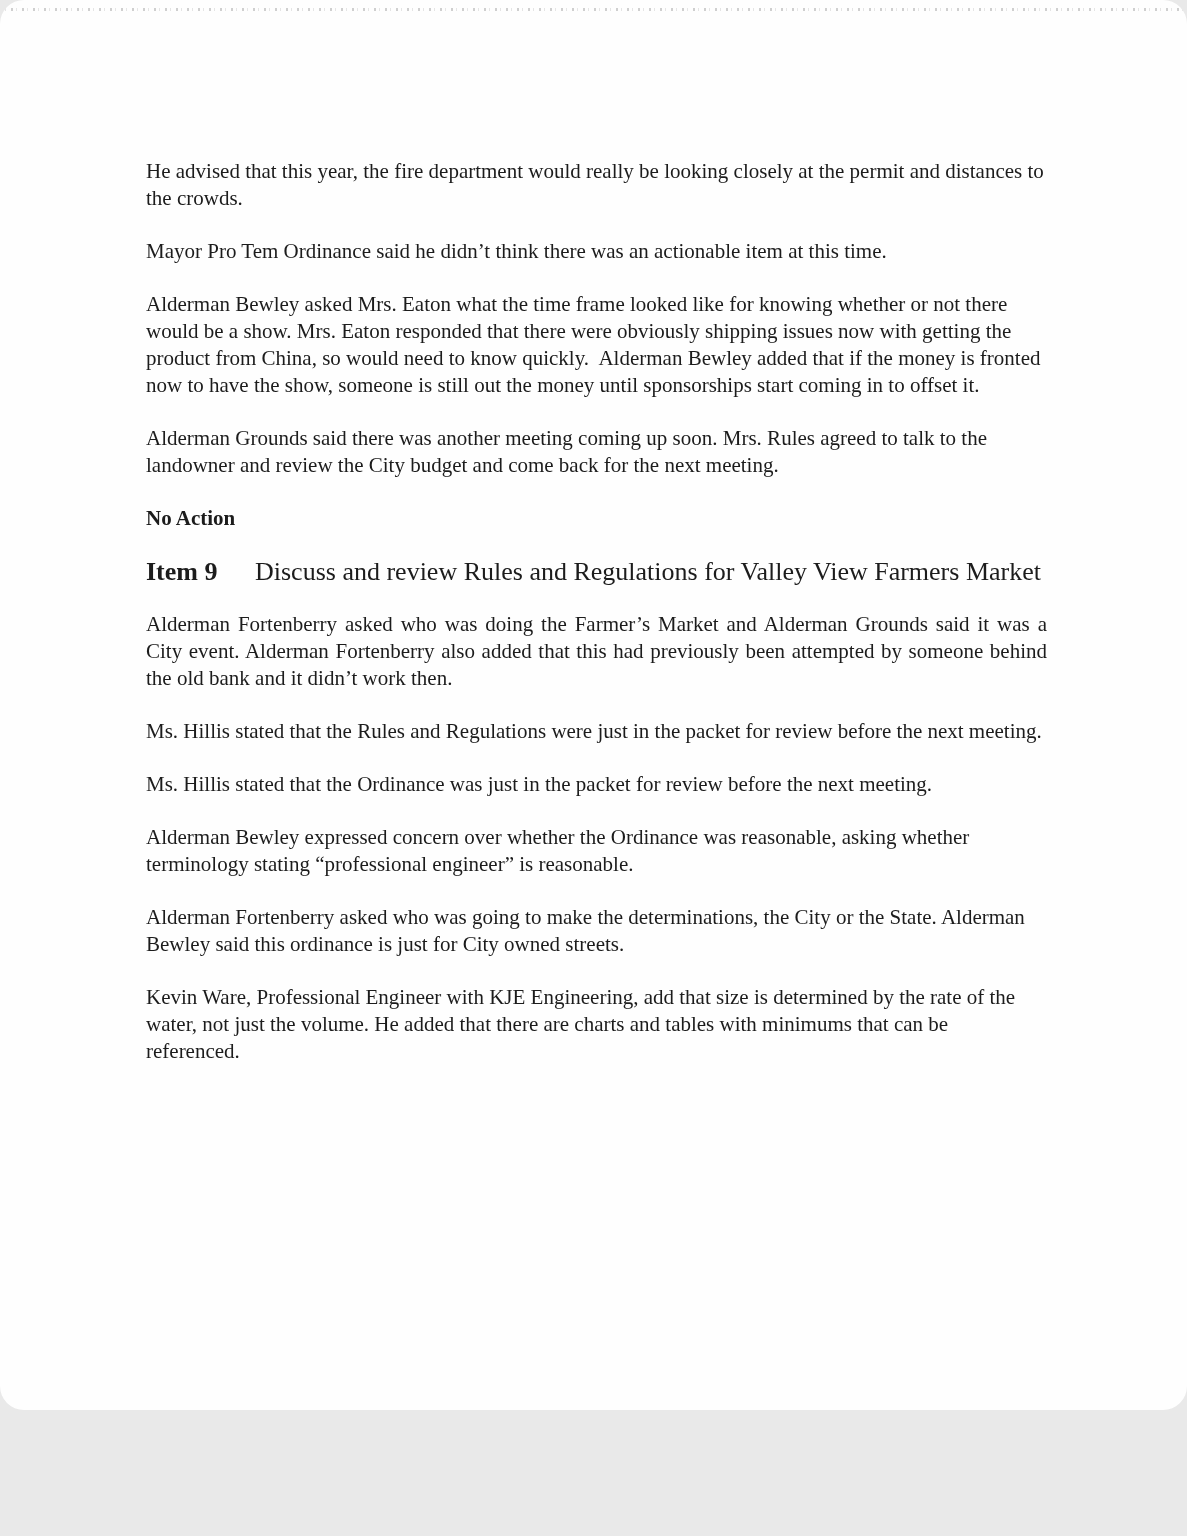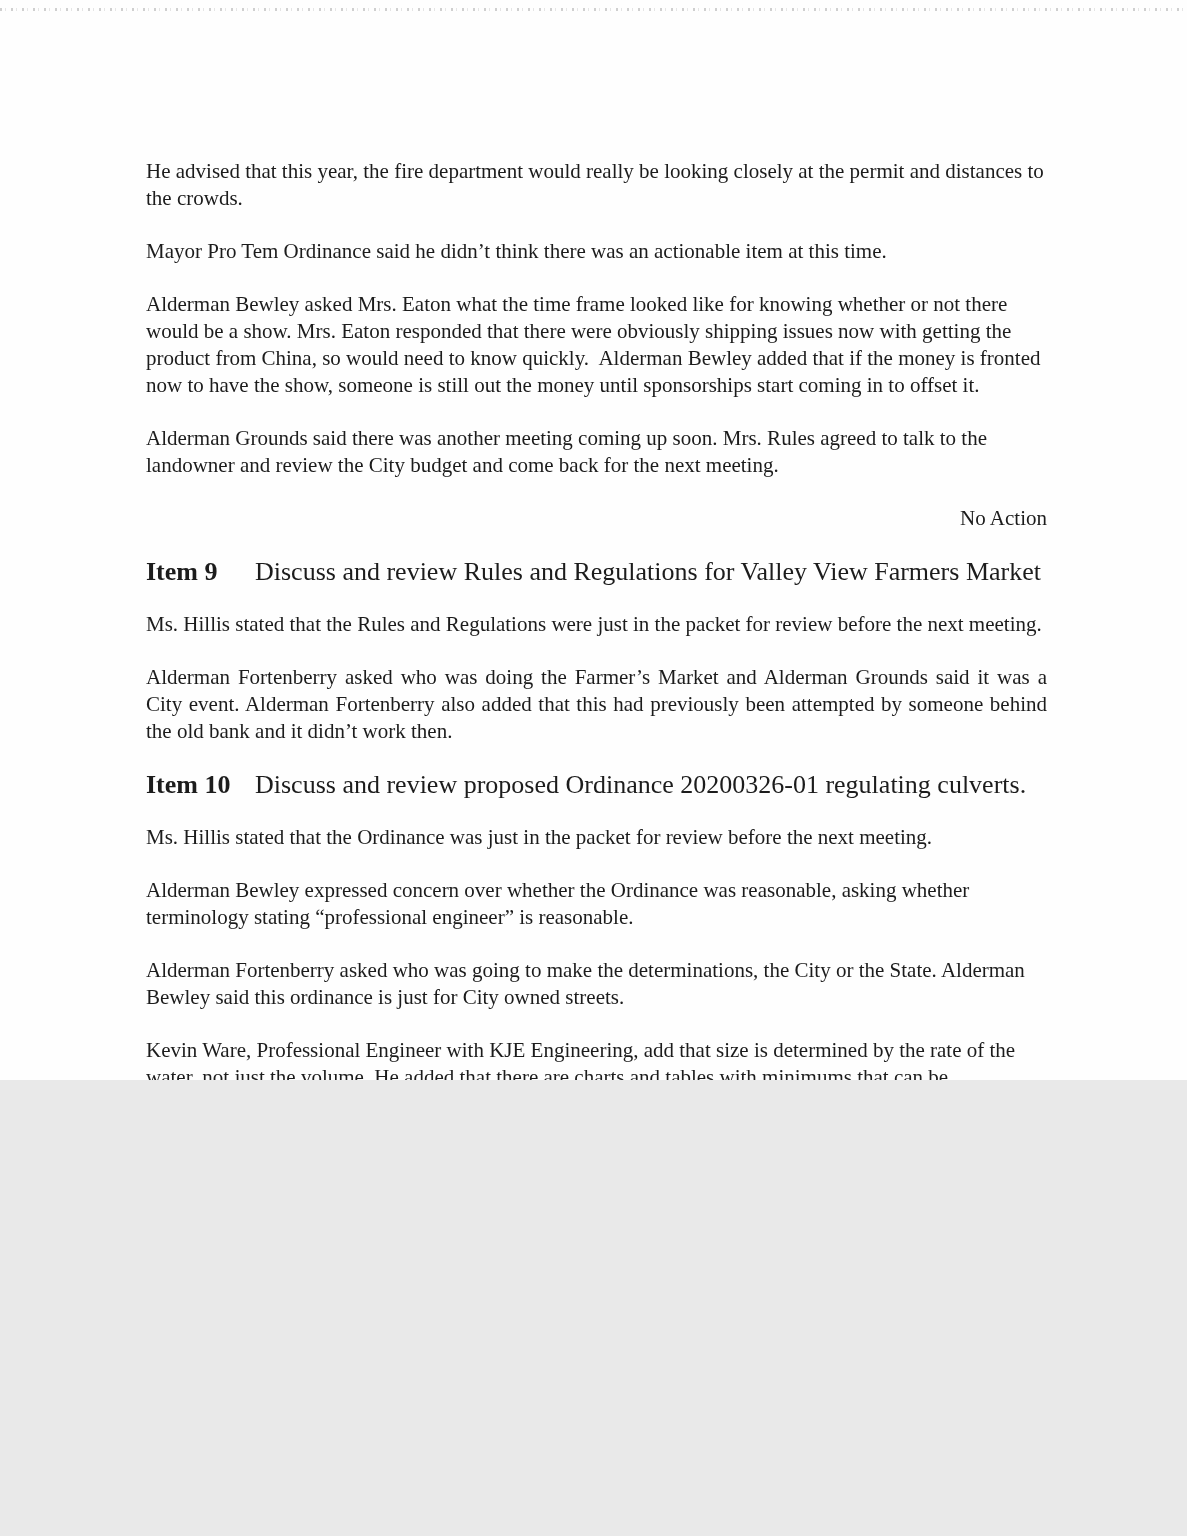--- a/index.html
+++ b/index.html
@@ -1,24 +1,25 @@
 <!DOCTYPE html>
 <html><head>
 <meta charset="utf-8">
 <style>
   html, body { margin: 0; padding: 0; background: #e9e9e9; }
   .page {
     position: relative;
     width: 1187px;
-    height: 1080px;
+    height: 1410px;
     margin: 0 auto;
     background: #fefefe;
     overflow: hidden;
     font-family: "Liberation Serif", "DejaVu Serif", serif;
     color: #1c1c1c;
+    border-radius: 24px;
   }
   .scan-noise {
     position: absolute;
     top: 8px; left: 0;
     width: 100%; height: 3px;
     background: repeating-linear-gradient(
       90deg,
       rgba(150,150,150,0.45) 0 2px,
       rgba(255,255,255,0) 2px 5px,
       rgba(170,170,170,0.3) 5px 6px,
@@ -36,22 +37,21 @@
     font-size: 21px;
     line-height: 27px;
     white-space: pre-wrap;
     text-align: left;
   }
   .para.justified { text-align: justify; }
   .action-heading {
     margin: 0 0 26px 0;
     font-size: 21px;
     line-height: 27px;
-    font-weight: normal;
-    text-align: right;
+    font-weight: bold;
   }
   .item-row {
     margin: 0 0 26px 0;
     font-size: 26px;
     line-height: 27px;
   }
   .item-label {
     display: inline-block;
     min-width: 109px;
     font-weight: bold;
@@ -72,29 +72,26 @@
     <p class="para">Alderman Bewley asked Mrs. Eaton what the time frame looked like for knowing whether or not there would be a show. Mrs. Eaton responded that there were obviously shipping issues now with getting the product from China, so would need to know quickly.  Alderman Bewley added that if the money is fronted now to have the show, someone is still out the money until sponsorships start coming in to offset it.</p>
 
     <p class="para">Alderman Grounds said there was another meeting coming up soon. Mrs. Rules agreed to talk to the landowner and review the City budget and come back for the next meeting.</p>
 
     <p class="action-heading">No Action</p>
 
     <p class="item-row">
       <span class="item-label">Item 9</span><span>Discuss and review Rules and Regulations for Valley View Farmers Market</span>
     </p>
 
+    <p class="para justified">Alderman Fortenberry asked who was doing the Farmer’s Market and Alderman Grounds said it was a City event. Alderman Fortenberry also added that this had previously been attempted by someone behind the old bank and it didn’t work then.</p>
+
     <p class="para justified">Ms. Hillis stated that the Rules and Regulations were just in the packet for review before the next meeting.</p>
-
-    <p class="para justified">Alderman Fortenberry asked who was doing the Farmer’s Market and Alderman Grounds said it was a City event. Alderman Fortenberry also added that this had previously been attempted by someone behind the old bank and it didn’t work then.</p>
 
 
 
-    <p class="item-row">
-      <span class="item-label">Item 10</span><span>Discuss and review proposed Ordinance 20200326-01 regulating culverts.</span>
-    </p>
 
     <p class="para">Ms. Hillis stated that the Ordinance was just in the packet for review before the next meeting.</p>
 
     <p class="para">Alderman Bewley expressed concern over whether the Ordinance was reasonable, asking whether terminology stating “professional engineer” is reasonable.</p>
 
     <p class="para">Alderman Fortenberry asked who was going to make the determinations, the City or the State. Alderman Bewley said this ordinance is just for City owned streets.</p>
 
 
     <p class="para">Kevin Ware, Professional Engineer with KJE Engineering, add that size is determined by the rate of the water, not just the volume. He added that there are charts and tables with minimums that can be referenced.</p>
 

